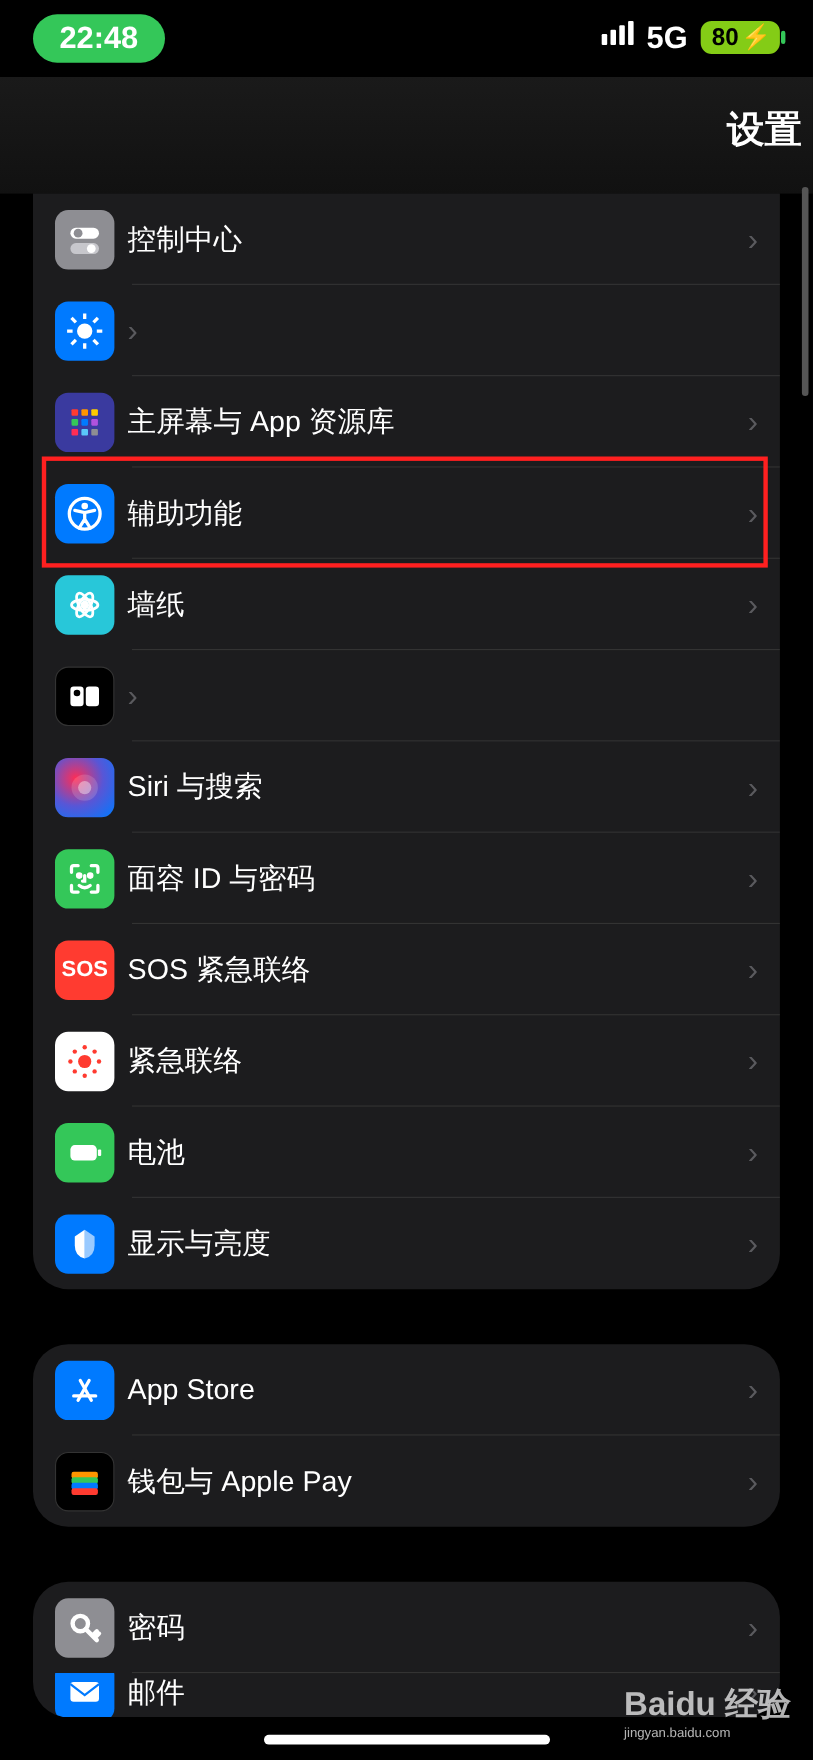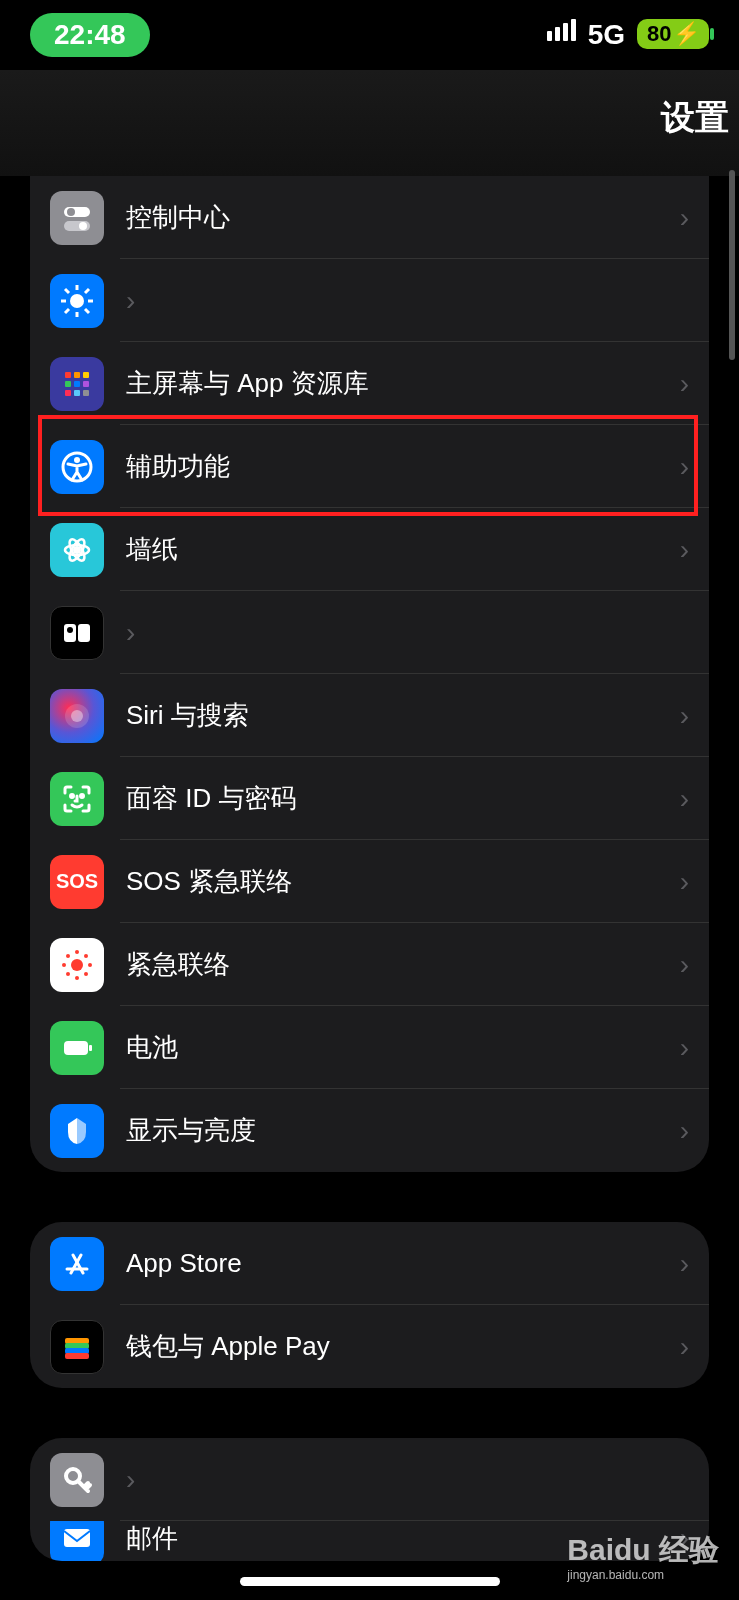--- a/index.html
+++ b/index.html
@@ -93,21 +93,21 @@
     content: "";
     position: absolute;
     left: 90px; right: 0; bottom: 0;
     height: 1px;
     background: #333;
   }
   .icon {
     width: 54px;
     height: 54px;
     border-radius: 12px;
-    margin-right: 22px;
+    margin-right: 12px;
     display: flex;
     align-items: center;
     justify-content: center;
     flex-shrink: 0;
     font-size: 26px;
     color: #fff;
   }
   .label {
     font-size: 26px;
     flex: 1;
@@ -380,20 +380,21 @@
       </div>
     </div>
     <div class="group">
       <div class="row">
         <div class="icon ic-passwords">
           <svg viewBox="0 0 34 34">
             <circle cx="13" cy="13" r="7" fill="none" stroke="#fff" stroke-width="4"></circle>
             <path d="M18 18 L28 28 M24 24 L28 20 M26 26 L30 22" stroke="#fff" stroke-width="4" stroke-linecap="round"></path>
           </svg>
         </div>
+        <div class="label">密码</div>
         <div class="chevron">›</div>
       </div>
       <div class="row" style="height: 40px; min-height: 40px; overflow: hidden; padding-top: 8px;">
         <div class="icon ic-mail">
           <svg viewBox="0 0 34 34">
             <rect x="4" y="8" width="26" height="18" rx="3" fill="#fff"></rect>
             <path d="M4 10 L17 20 L30 10" stroke="#007aff" stroke-width="2" fill="none"></path>
           </svg>
         </div>
         <div class="label">邮件</div>

